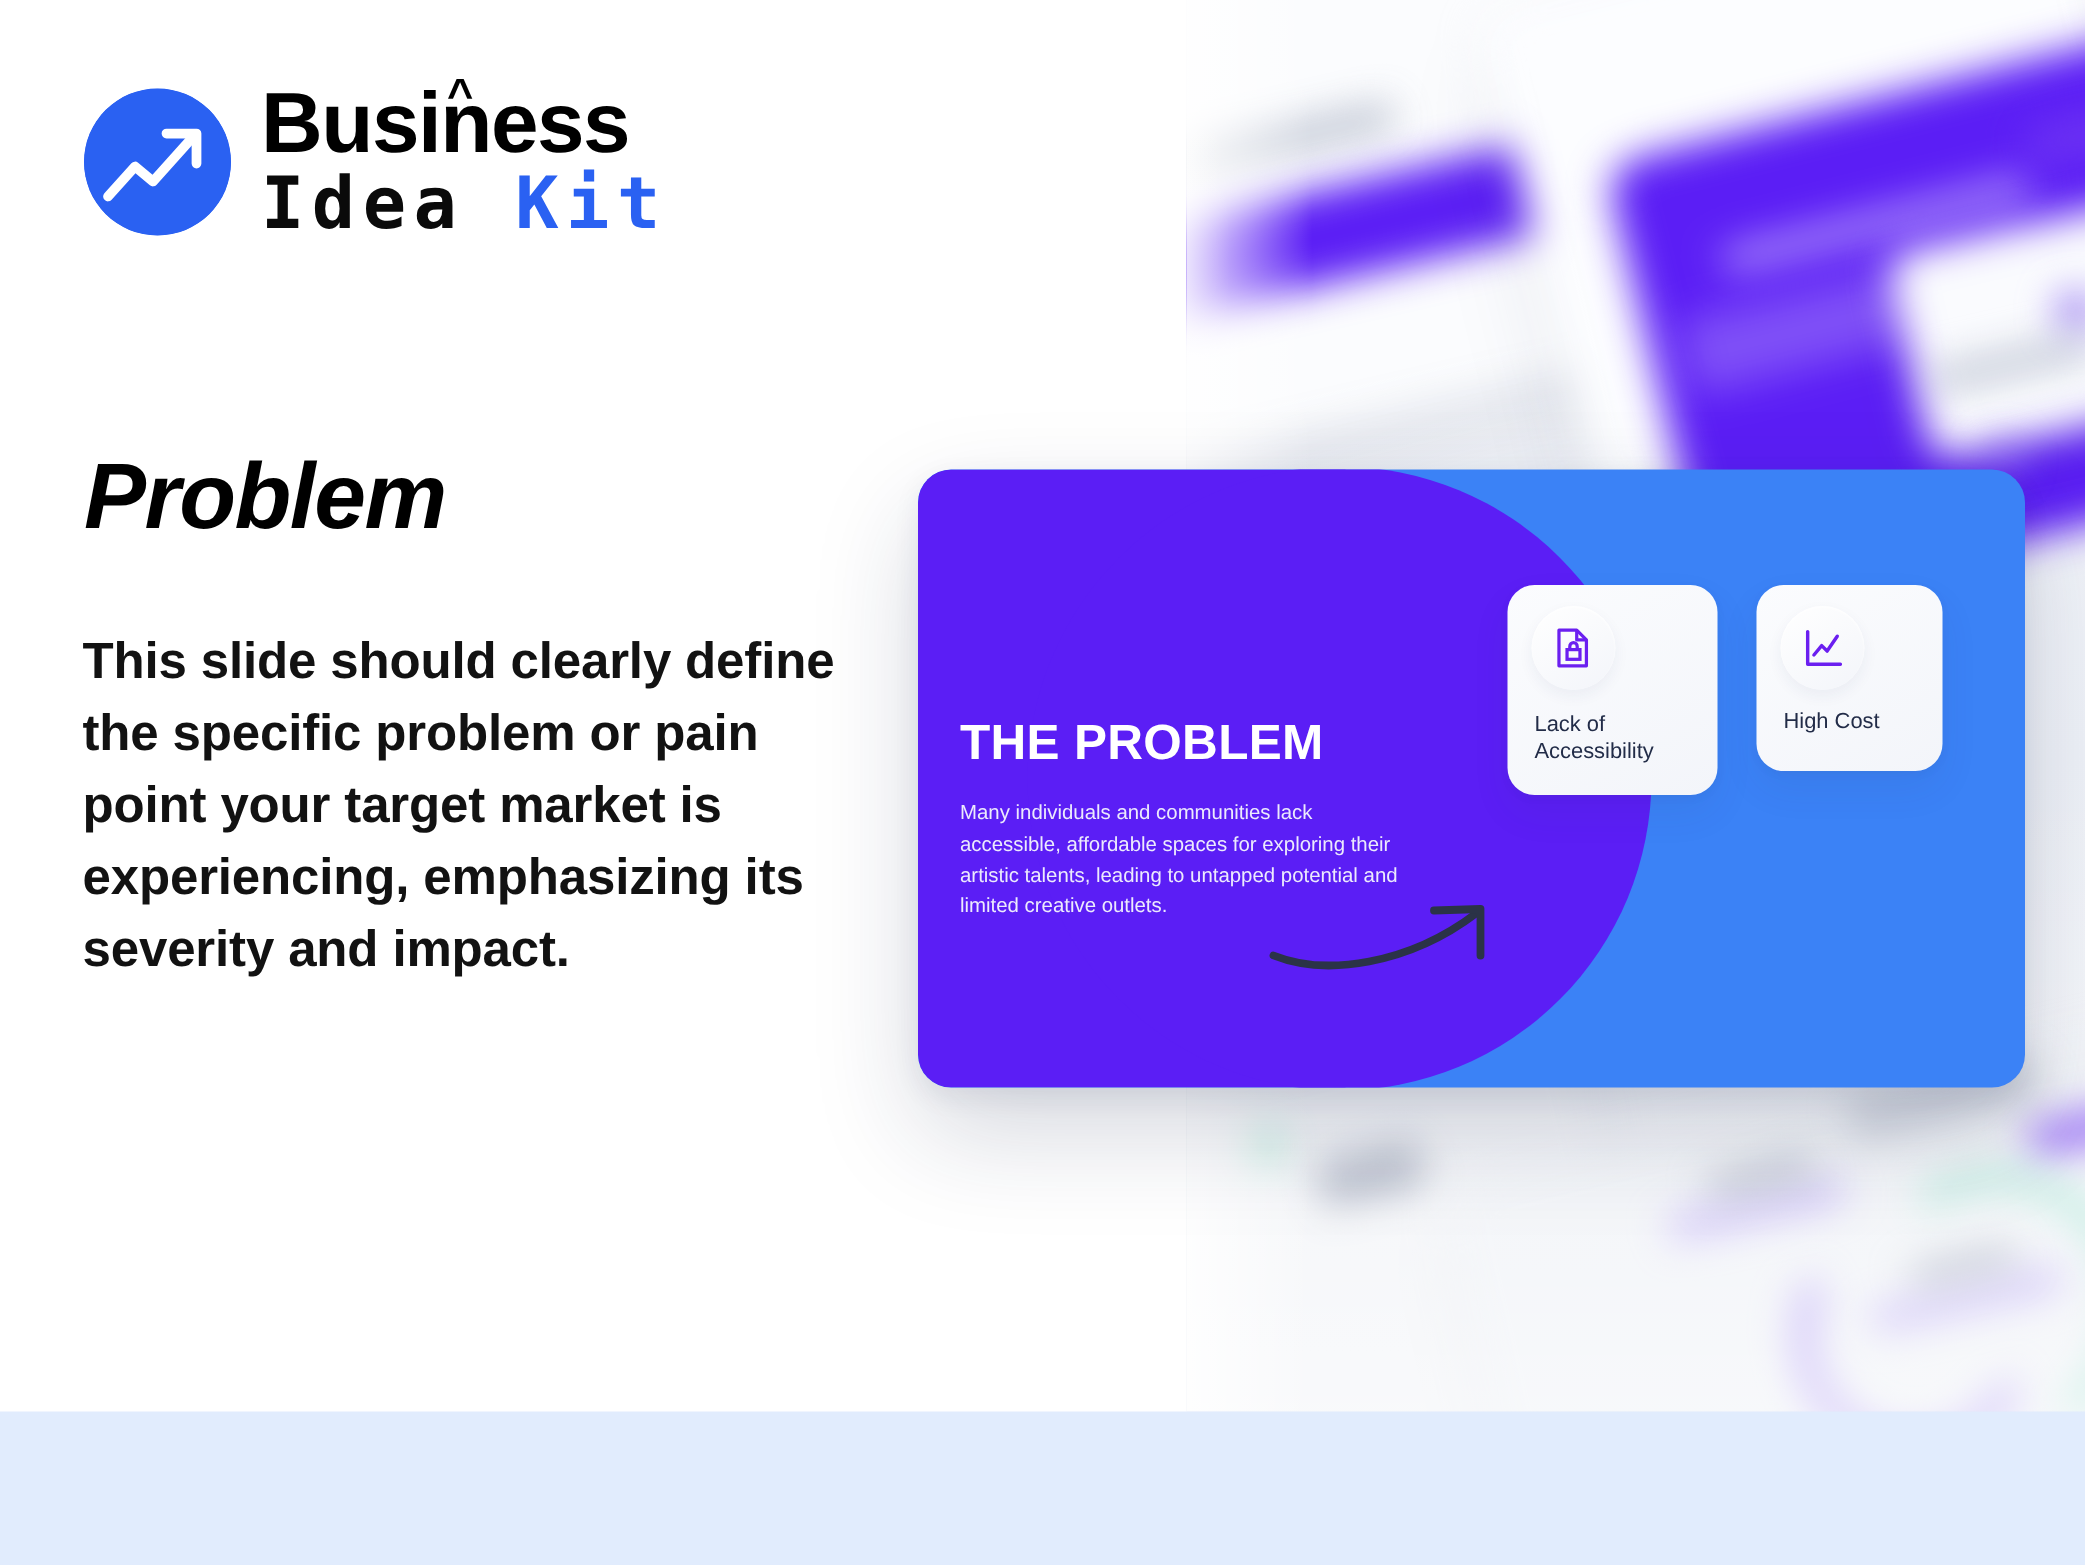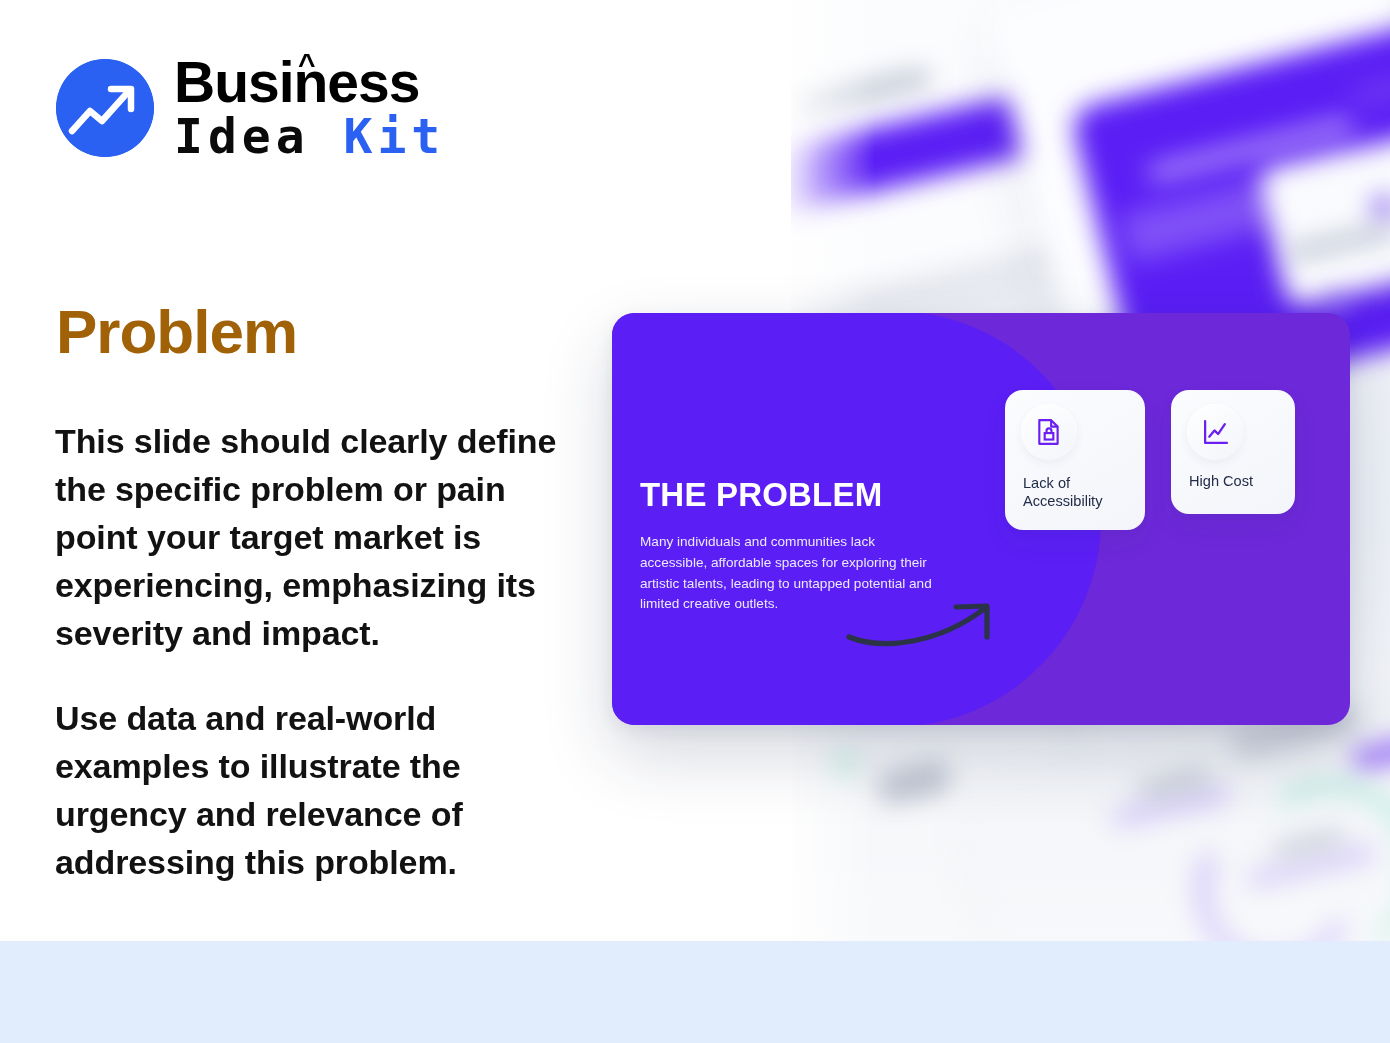--- a/index.html
+++ b/index.html
@@ -203,37 +203,38 @@
   }
   .logo-line2{
     font-size:48px; font-weight:bold; line-height:1.06;
     letter-spacing:5px; color:#0a0a0a;
     font-family:"DejaVu Sans Mono", monospace;
   }
   .logo-kit{ color:#2a61f2; }
 
   .page-title{
     position:absolute; left:56px; top:296px;
-    font-size:62px; font-weight:bold; color:#a16207;
+    font-size:62px; font-weight:bold; color:#000000;
     letter-spacing:-1px;
+    font-style:italic;
   }
   .body-copy{
     position:absolute; left:55px; top:418px; width:512px;
   }
   .body-para{
     font-size:34px; font-weight:bold; color:#121212;
     line-height:1.41; letter-spacing:-.1px;
   }
   .body-para + .body-para{ margin-top:37px; }
 
   
   .slide-card{
     position:absolute; left:612px; top:313px;
     width:738px; height:412px;
-    background:#6d28d9; border-radius:22px;
+    background:#3b82f6; border-radius:22px;
     box-shadow:0 30px 70px rgba(30,40,80,.18), 0 6px 18px rgba(30,40,80,.08);
     overflow:hidden;
   }
   .slide-purple{
     position:absolute; left:0; top:0;
     width:285px; height:412px;
     background:#5b1ef5;
     border-radius:22px 0 0 22px;
   }
   .slide-purple-bulge{
@@ -344,21 +345,20 @@
       <div class="logo-line2">
         <span>Idea </span><span class="logo-kit">Kit</span>
       </div>
     </div>
   </div>
 
   <h1 class="page-title">Problem</h1>
 
   <div class="body-copy">
     <p class="body-para">This slide should clearly define the specific problem or pain point your target market is experiencing, emphasizing its severity and impact.</p>
-    <p class="body-para">Use data and real-world examples to illustrate the urgency and relevance of addressing this problem.</p>
   </div>
 
   <div class="slide-card">
 
     <div class="slide-purple"></div>
     <div class="slide-purple-bulge"></div>
 
     <div class="slide-head">THE PROBLEM</div>
     <div class="slide-body">Many individuals and communities lack accessible, affordable spaces for exploring their artistic talents, leading to untapped potential and limited creative outlets.</div>
 

